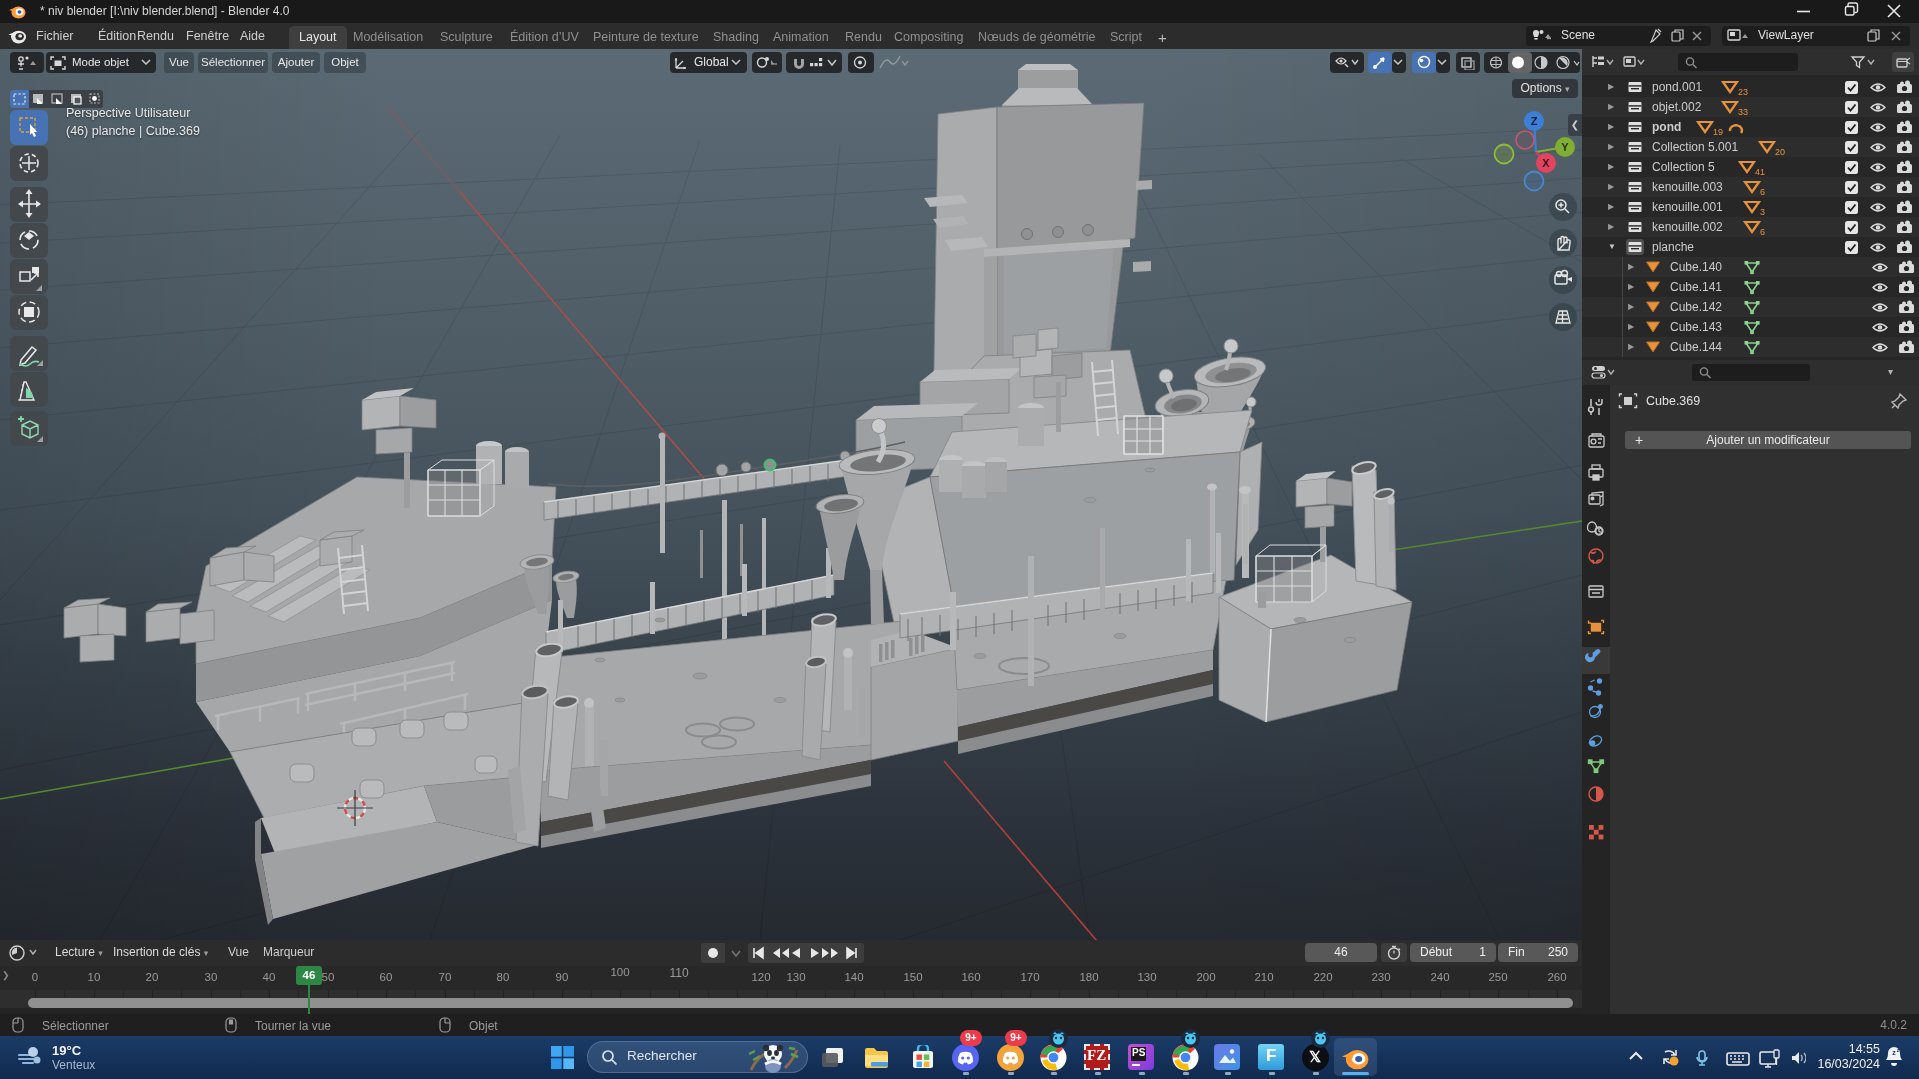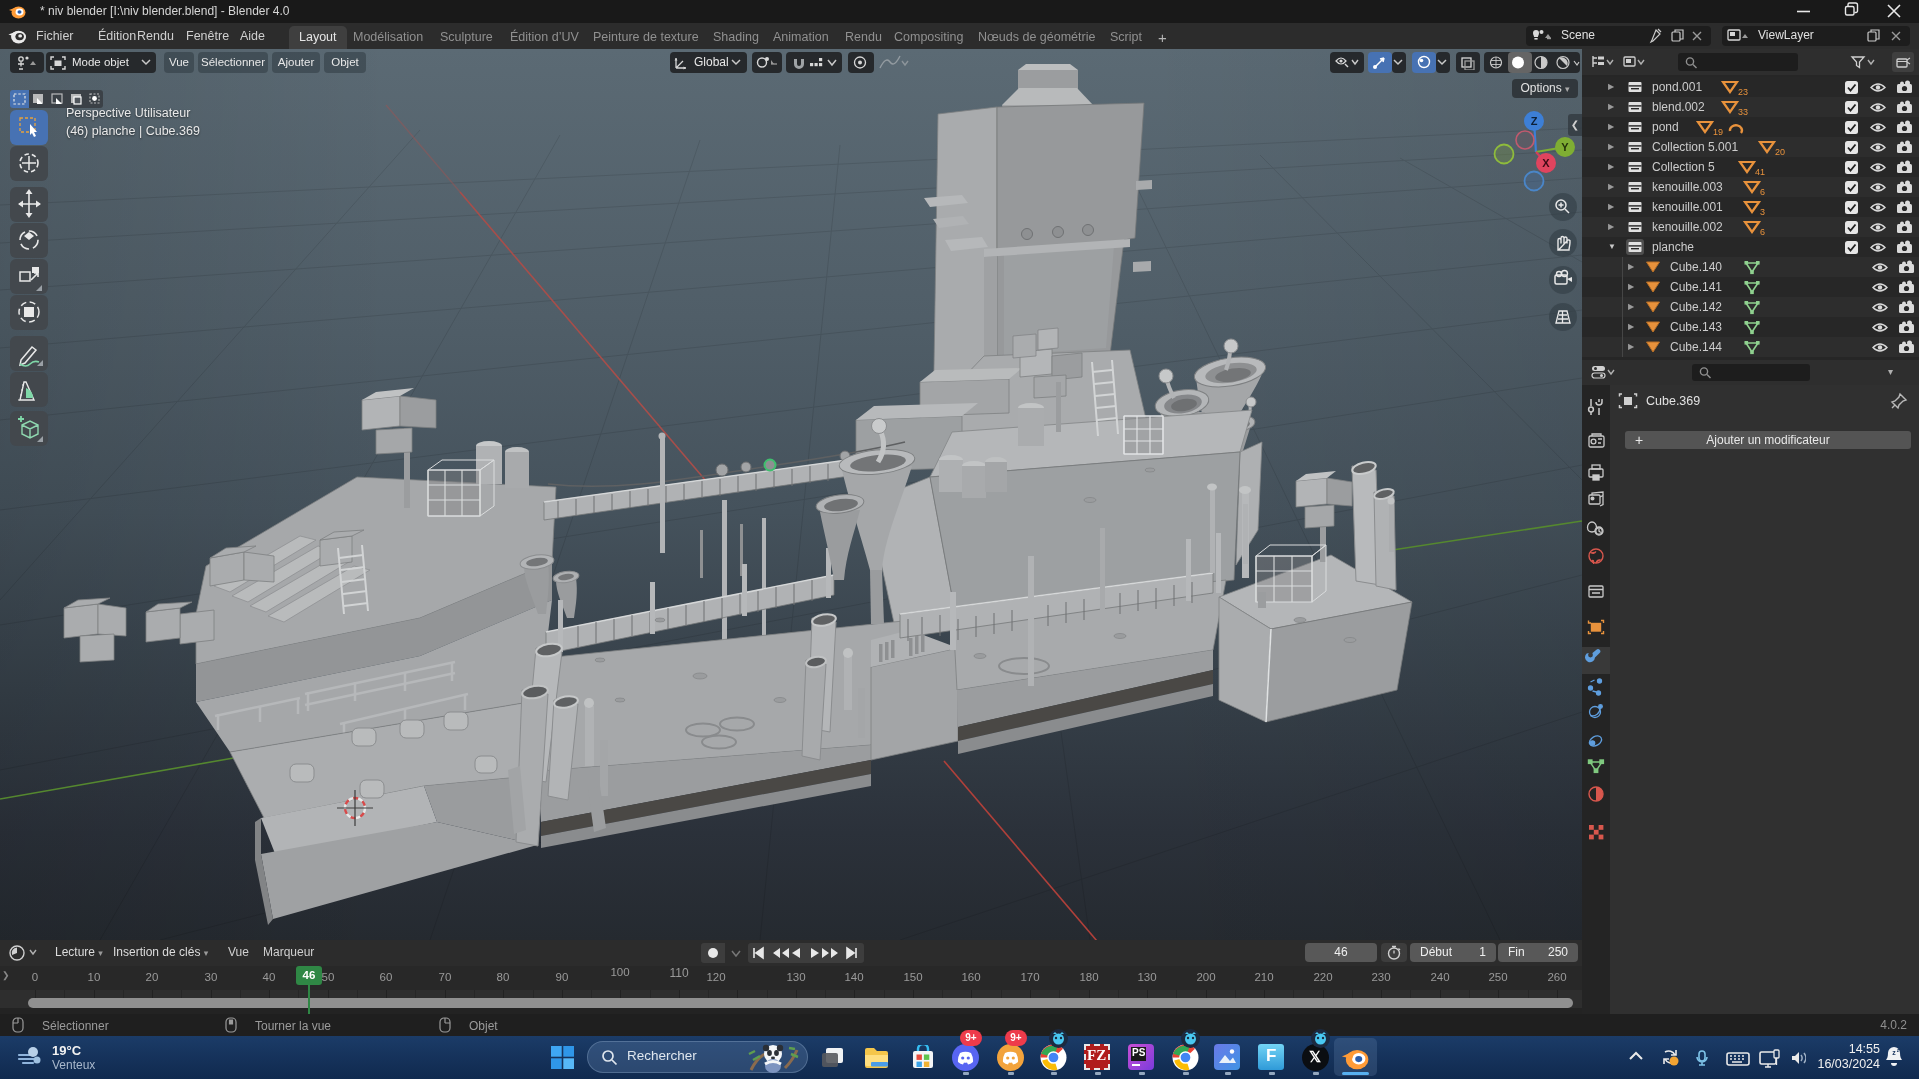--- a/index.html
+++ b/index.html
@@ -789,21 +789,21 @@
         <circle cx="60.5" cy="8.5" r="2.6" fill="#272727"></circle>
       </svg>
 </div>
 <div class="olrow" style="top:48px;background:#2d2d2d;">
 <span class="abs" style="left:26px;top:5px;font-size:8px;color:#9a9a9a;">▶</span>
 <svg class="abs" style="left:44px;top:2px;" width="18" height="16" viewBox="0 0 18 16">
         <rect x="2.5" y="3" width="13" height="10" rx="1" fill="#e0e0e0"></rect>
         <rect x="2.5" y="6.2" width="13" height="1.4" fill="#262626"></rect>
         <rect x="5" y="9" width="8" height="1.4" fill="#262626"></rect>
       </svg>
-<span class="abs" style="left:70px;top:3px;">blend.002</span>
+<span class="abs" style="left:70px;top:3px;">objet.002</span>
 <svg class="abs" style="left:138px;top:2px" width="30" height="18" viewBox="0 0 30 18">
         <path d="M3,3 L17,3 L10,13 Z" fill="none" stroke="#e8923c" stroke-width="2.2"></path>
         <text x="18" y="16" font-size="9" fill="#e8923c" font-family="Liberation Sans">33</text>
       </svg>
 <svg class="abs" style="left:262px;top:3px" width="70" height="15" viewBox="0 0 70 15">
         <rect x="1" y="1" width="13" height="13" rx="2.5" fill="#e6e6e6"></rect>
         <path d="M4,7.5 l2.5,3 5,-6" stroke="#222" stroke-width="1.8" fill="none"></path>
         <path d="M27,7.5 q7,-7 14,0 q-7,7 -14,0 z" fill="none" stroke="#dadada" stroke-width="1.4"></path>
         <circle cx="34" cy="7.5" r="2.2" fill="#dadada"></circle>
         <rect x="53" y="4" width="15" height="9" rx="1.5" fill="#dadada"></rect>
@@ -812,21 +812,21 @@
         <circle cx="60.5" cy="8.5" r="2.6" fill="#272727"></circle>
       </svg>
 </div>
 <div class="olrow" style="top:68px;background:#272727;">
 <span class="abs" style="left:26px;top:5px;font-size:8px;color:#9a9a9a;">▶</span>
 <svg class="abs" style="left:44px;top:2px;" width="18" height="16" viewBox="0 0 18 16">
         <rect x="2.5" y="3" width="13" height="10" rx="1" fill="#e0e0e0"></rect>
         <rect x="2.5" y="6.2" width="13" height="1.4" fill="#262626"></rect>
         <rect x="5" y="9" width="8" height="1.4" fill="#262626"></rect>
       </svg>
-<span class="abs" style="left:70px;top:3px;">pond</span>
+<span class="abs" style="left:70px;top:3px;font-weight:bold;">pond</span>
 <svg class="abs" style="left:113px;top:2px" width="30" height="18" viewBox="0 0 30 18">
         <path d="M3,3 L17,3 L10,13 Z" fill="none" stroke="#e8923c" stroke-width="2.2"></path>
         <text x="18" y="16" font-size="9" fill="#e8923c" font-family="Liberation Sans">19</text>
       </svg>
 <svg class="abs" style="left:145px;top:3px" width="18" height="16" viewBox="0 0 18 16">
         <path d="M3,11 a6,5 0 1 1 11,2" fill="none" stroke="#e8923c" stroke-width="2.4"></path>
       </svg>
 <svg class="abs" style="left:262px;top:3px" width="70" height="15" viewBox="0 0 70 15">
         <rect x="1" y="1" width="13" height="13" rx="2.5" fill="#e6e6e6"></rect>
         <path d="M4,7.5 l2.5,3 5,-6" stroke="#222" stroke-width="1.8" fill="none"></path>
@@ -1241,21 +1241,21 @@
 <span class="abs" style="left:132px;top:31px;width:40px;text-align:center;color:#9a9a9a;font-size:11.5px;">20</span>
 <span class="abs" style="left:191px;top:31px;width:40px;text-align:center;color:#9a9a9a;font-size:11.5px;">30</span>
 <span class="abs" style="left:249px;top:31px;width:40px;text-align:center;color:#9a9a9a;font-size:11.5px;">40</span>
 <span class="abs" style="left:308px;top:31px;width:40px;text-align:center;color:#9a9a9a;font-size:11.5px;">50</span>
 <span class="abs" style="left:366px;top:31px;width:40px;text-align:center;color:#9a9a9a;font-size:11.5px;">60</span>
 <span class="abs" style="left:425px;top:31px;width:40px;text-align:center;color:#9a9a9a;font-size:11.5px;">70</span>
 <span class="abs" style="left:483px;top:31px;width:40px;text-align:center;color:#9a9a9a;font-size:11.5px;">80</span>
 <span class="abs" style="left:542px;top:31px;width:40px;text-align:center;color:#9a9a9a;font-size:11.5px;">90</span>
 <span class="abs" style="left:600px;top:26px;width:40px;text-align:center;color:#9a9a9a;font-size:11.5px;">100</span>
 <span class="abs" style="left:659px;top:26px;width:40px;text-align:center;color:#9a9a9a;font-size:12px;">110</span>
-<span class="abs" style="left:696px;top:31px;width:40px;text-align:center;color:#9a9a9a;font-size:11.5px;">120</span>
+<span class="abs" style="left:741px;top:31px;width:40px;text-align:center;color:#9a9a9a;font-size:11.5px;">120</span>
 <span class="abs" style="left:776px;top:31px;width:40px;text-align:center;color:#9a9a9a;font-size:11.5px;">130</span>
 <span class="abs" style="left:834px;top:31px;width:40px;text-align:center;color:#9a9a9a;font-size:11.5px;">140</span>
 <span class="abs" style="left:893px;top:31px;width:40px;text-align:center;color:#9a9a9a;font-size:11.5px;">150</span>
 <span class="abs" style="left:951px;top:31px;width:40px;text-align:center;color:#9a9a9a;font-size:11.5px;">160</span>
 <span class="abs" style="left:1010px;top:31px;width:40px;text-align:center;color:#9a9a9a;font-size:11.5px;">170</span>
 <span class="abs" style="left:1069px;top:31px;width:40px;text-align:center;color:#9a9a9a;font-size:11.5px;">180</span>
 <span class="abs" style="left:1127px;top:31px;width:40px;text-align:center;color:#9a9a9a;font-size:11.5px;">130</span>
 <span class="abs" style="left:1186px;top:31px;width:40px;text-align:center;color:#9a9a9a;font-size:11.5px;">200</span>
 <span class="abs" style="left:1244px;top:31px;width:40px;text-align:center;color:#9a9a9a;font-size:11.5px;">210</span>
 <span class="abs" style="left:1303px;top:31px;width:40px;text-align:center;color:#9a9a9a;font-size:11.5px;">220</span>

